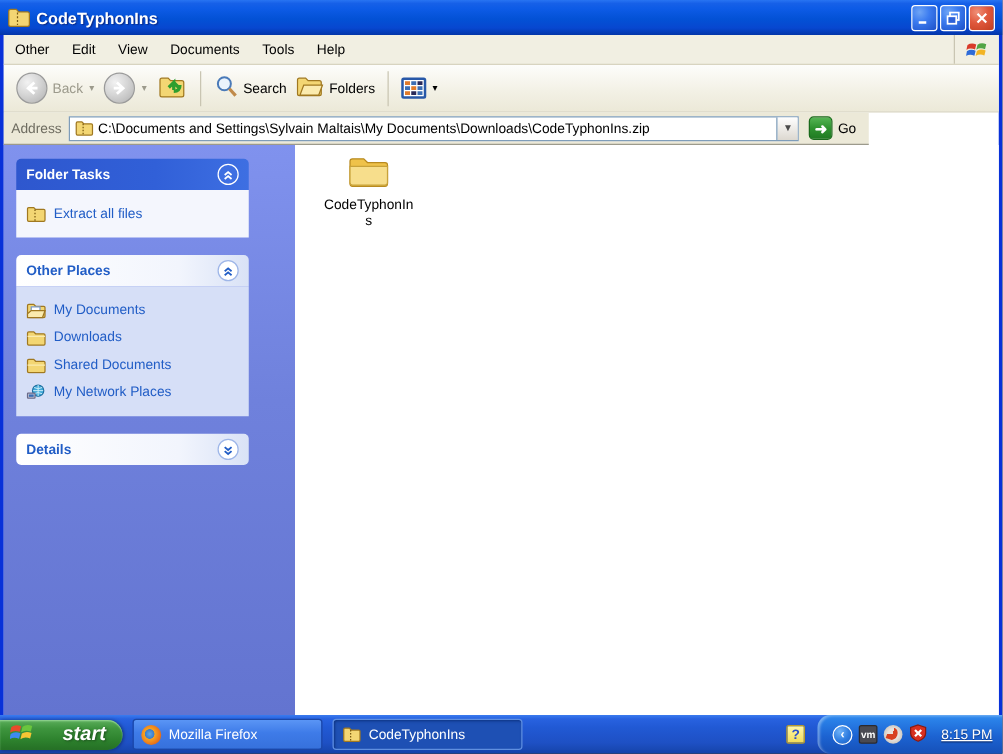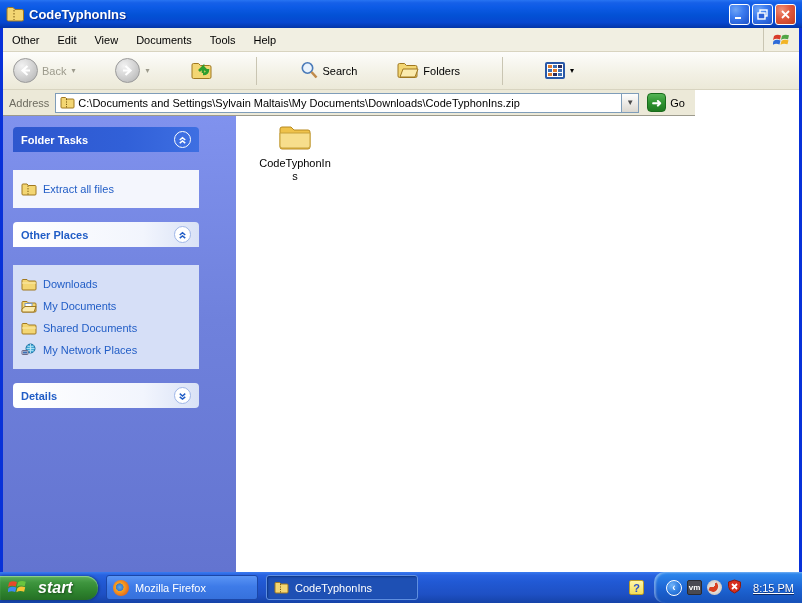--- a/index.html
+++ b/index.html
@@ -21,21 +21,21 @@
   .winbtn.close { background:radial-gradient(circle at 30% 25%,#F09078 0%,#E0583D 45%,#C13D1F 100%); }
   .winbtn svg { display:block; }
 
   .menubar { position:absolute; left:0; top:28px; width:796px; height:24px; background:#F1EFE2;
     border-bottom:1px solid #D8D4C0; display:flex; align-items:stretch; }
   .menu-item { padding:0 9px; display:flex; align-items:center; color:#000; cursor:default; }
   .menu-flag { margin-left:auto; width:36px; border-left:1px solid #C9C5B2; display:flex; align-items:center; justify-content:center; }
 
   .toolbar { position:absolute; left:0; top:52px; width:796px; height:38px;
     background:linear-gradient(180deg,#FDFDFB 0%,#F2F0E4 60%,#ECE9D8 100%);
-    border-bottom:1px solid #D8D4C0; display:flex; align-items:center; padding:0 6px;gap:32px; }
+    border-bottom:1px solid #D8D4C0; display:flex; align-items:center; padding:0 6px; }
   .tb-btn { display:flex; align-items:center; gap:4px; padding:3px 4px; border-radius:3px; }
   .tb-label { color:#000; }
   .tb-label.disabled { color:#9C9A8C; }
   .nav-circle { width:25px; height:25px; border-radius:50%;
     background:radial-gradient(circle at 35% 30%,#F2F2F2 0%,#D6D6D6 45%,#AFAFAF 100%);
     border:1px solid #9A9A9A; display:flex; align-items:center; justify-content:center; }
   .drop-arrow { font-size:8px; color:#9C9A8C; margin-left:1px; }
   .tb-sep { width:1px; height:28px; background:#C9C5B2; margin:0 6px; }
   .views-grid { width:20px; height:17px; border:2px solid #2858A8; background:#fff; border-radius:2px;
     display:grid; grid-template-columns:repeat(3,1fr); grid-template-rows:repeat(3,1fr); gap:1px; padding:1px; }
@@ -60,37 +60,37 @@
   .sidebar { width:233px; height:100%; padding:11px 10px;
     background:linear-gradient(180deg,#8092EE 0%,#6F81DC 45%,#6374D0 100%); }
   .task-box { width:186px; margin-bottom:14px; border-radius:4px 4px 0 0; }
   .box-header { height:25px; border-radius:4px 4px 0 0; display:flex; align-items:center; padding:0 8px; cursor:default; }
   .box-header.blue { background:linear-gradient(90deg,#2E57CE 0%,#3160D8 60%,#3E6FE2 100%); color:#fff; font-weight:bold; }
   .box-header.white { background:linear-gradient(90deg,#FFFFFF 0%,#F2F5FD 70%,#D9E2F6 100%); color:#215DC6; font-weight:bold; }
   .box-header .hdr-title { flex:1; }
   .chev-btn { width:17px; height:17px; border-radius:50%; display:flex; align-items:center; justify-content:center; }
   .chev-btn.on-blue { border:1px solid #fff; background:#3E6FE2; }
   .chev-btn.on-white { border:1px solid #9EB6E8; background:#fff; }
-  .box-body { padding:8px 6px;margin-top:18px; }
+  .box-body { padding:8px 6px; }
   .box-body.near-white { background:#F4F6FD; }
   .box-body.lavender { background:#D6DFF7; }
   .task-link { display:flex; align-items:center; gap:6px; padding:3px 2px; color:#215DC6; cursor:pointer; }
 
   .main-area { flex:1; background:#fff; position:relative; }
   .file-item { position:absolute; left:18px; top:6px; width:82px; display:flex; flex-direction:column; align-items:center; cursor:default; }
   .file-item .flabel { margin-top:3px; text-align:center; color:#000; width:76px; word-break:break-all; line-height:13px; }
 
   
   .taskbar { position:absolute; left:0; top:572px; width:802px; height:31px;
     background:linear-gradient(180deg,#3A7BEF 0%,#2862E0 10%,#2159D4 32%,#1E50C4 72%,#1543A8 100%);
     display:flex; align-items:center; }
   .start-btn { width:98px; height:24px; border-radius:0 14px 14px 0;
     background:linear-gradient(180deg,#5BAE5B 0%,#3E953E 28%,#2E832E 65%,#256F25 100%);
     box-shadow:inset 0 1px 1px #8FD28F, 1px 0 3px rgba(0,0,0,.4);
-    display:flex; align-items:center; gap:10px; padding:0 12px 0 8px; cursor:pointer; }
+    display:flex; align-items:center; gap:22px; padding:0 12px 0 8px; cursor:pointer; }
   .start-btn .start-text { color:#fff; font-weight:bold; font-style:italic; font-size:16px; text-shadow:1px 1px 2px #1C4F1C; }
   .task-btn { height:25px; margin-left:8px; width:152px; border-radius:3px; display:flex; align-items:center; gap:6px; padding:0 6px;
     background:linear-gradient(180deg,#5A95F5 0%,#3E7BE8 45%,#3671DC 100%); border:1px solid #1B47A8; color:#fff; cursor:pointer; }
   .task-btn.active { background:#1E50B4; box-shadow:inset 1px 1px 2px #0E3585; border-color:#5F8FE0; }
   .task-btn .tlabel { white-space:nowrap; overflow:hidden; }
   .tb-help { margin-left:auto; margin-right:10px; }
   .tray { height:31px; display:flex; align-items:center; gap:5px; padding:0 8px 0 12px;
     background:linear-gradient(180deg,#2E8AEF 0%,#1C63D2 55%,#1650B8 100%);
     border-radius:10px 0 0 10px; box-shadow:inset 2px 1px 2px rgba(255,255,255,.35); }
   .clock { color:#fff; margin-left:6px; white-space:nowrap; text-shadow:0 1px 1px #0A2A6A;text-decoration:underline; }
@@ -266,34 +266,34 @@
                 <svg width="11" height="11" viewBox="0 0 12 12">
                   <path d="M3 6.5 L6 4 L9 6.5 M3 10 L6 7.5 L9 10" stroke="#215DC6" stroke-width="1.6" fill="none"></path>
                 </svg>
               </span>
           </div>
           <div class="box-body lavender">
             <div class="task-link">
               <span class="icon16">
                 <svg width="16" height="13" viewBox="0 0 16 13">
                     <path d="M1 2.5 q0-1 1-1 h4 l1.5 1.5 h6.5 q1 0 1 1 v7 q0 1-1 1 h-12 q-1 0-1-1 z" fill="#F3D673" stroke="#A07820"></path>
-                    <path d="M1 5 h14" stroke="#FBEBAE"></path>
-                  </svg>
-              </span>
-              <span class="lbl">Downloads</span>
+                    <rect x="4" y="3.5" width="7" height="5" fill="#fff" stroke="#7A9AC8"></rect>
+                    <path d="M1 9 L4 6.5 h11 l-2 5.5 h-12 z" fill="#FBEBAE" stroke="#A07820"></path>
+                  </svg>
+              </span>
+              <span class="lbl">My Documents</span>
             </div>
             <div class="task-link">
               <span class="icon16">
                 <svg width="16" height="13" viewBox="0 0 16 13">
                     <path d="M1 2.5 q0-1 1-1 h4 l1.5 1.5 h6.5 q1 0 1 1 v7 q0 1-1 1 h-12 q-1 0-1-1 z" fill="#F3D673" stroke="#A07820"></path>
-                    <rect x="4" y="3.5" width="7" height="5" fill="#fff" stroke="#7A9AC8"></rect>
-                    <path d="M1 9 L4 6.5 h11 l-2 5.5 h-12 z" fill="#FBEBAE" stroke="#A07820"></path>
-                  </svg>
-              </span>
-              <span class="lbl">My Documents</span>
+                    <path d="M1 5 h14" stroke="#FBEBAE"></path>
+                  </svg>
+              </span>
+              <span class="lbl">Downloads</span>
             </div>
             <div class="task-link">
               <span class="icon16">
                 <svg width="16" height="13" viewBox="0 0 16 13">
                     <path d="M1 2.5 q0-1 1-1 h4 l1.5 1.5 h6.5 q1 0 1 1 v7 q0 1-1 1 h-12 q-1 0-1-1 z" fill="#F3D673" stroke="#A07820"></path>
                     <path d="M1 6 h14" stroke="#FBEBAE"></path>
                   </svg>
               </span>
               <span class="lbl">Shared Documents</span>
             </div>

